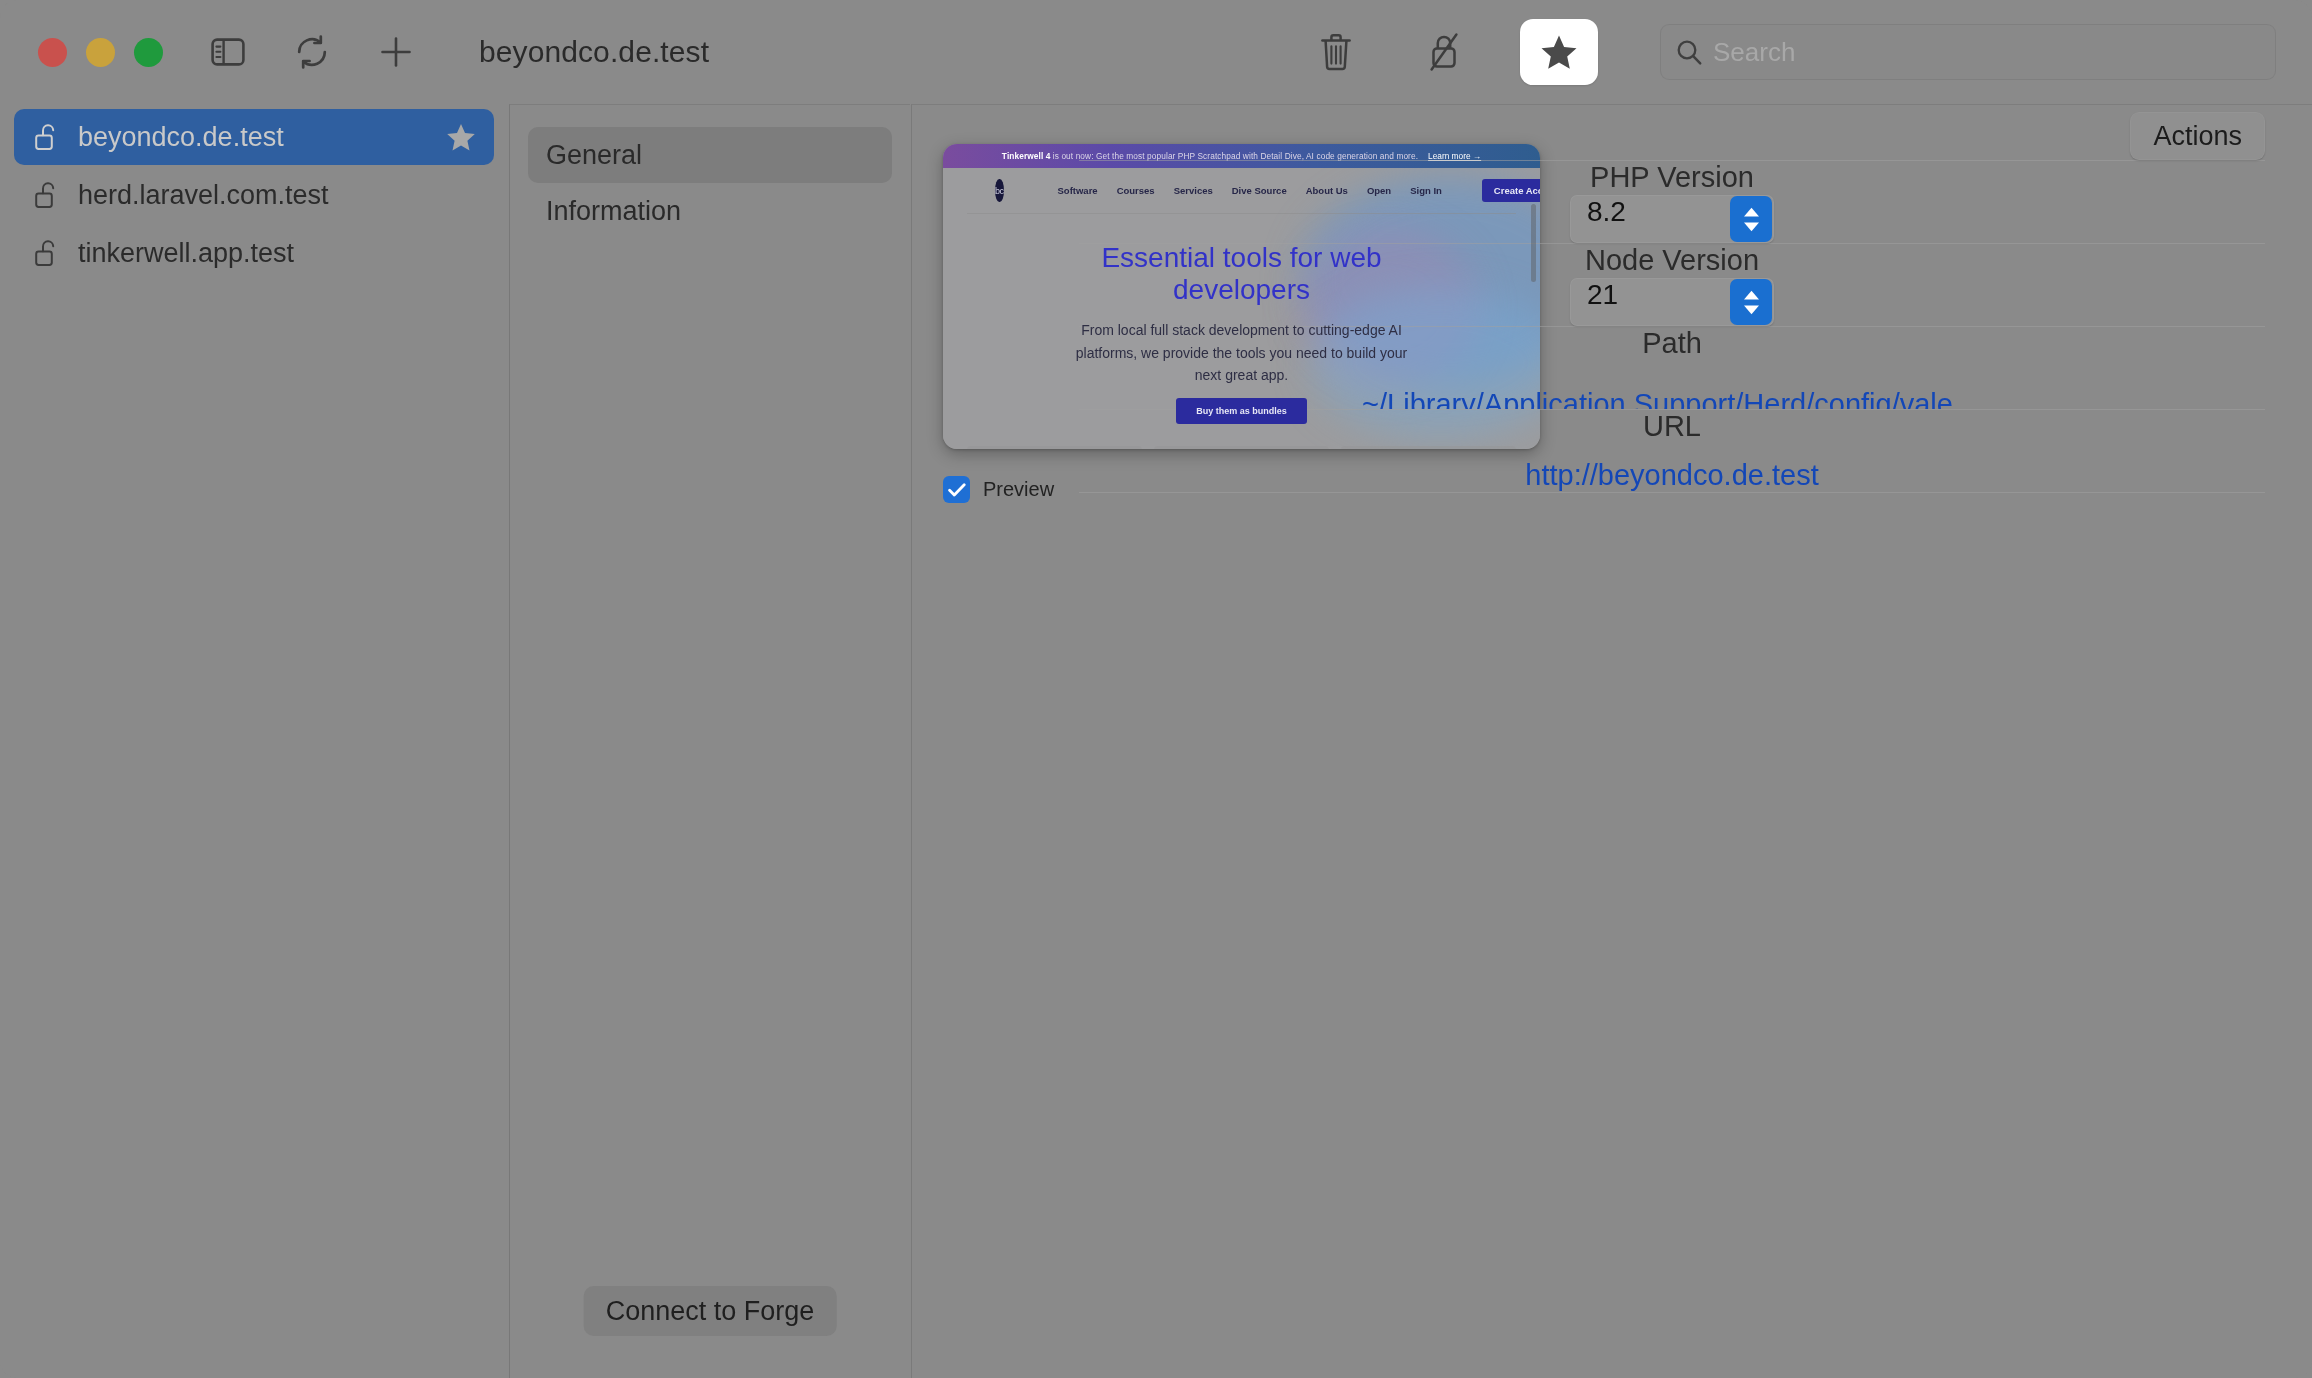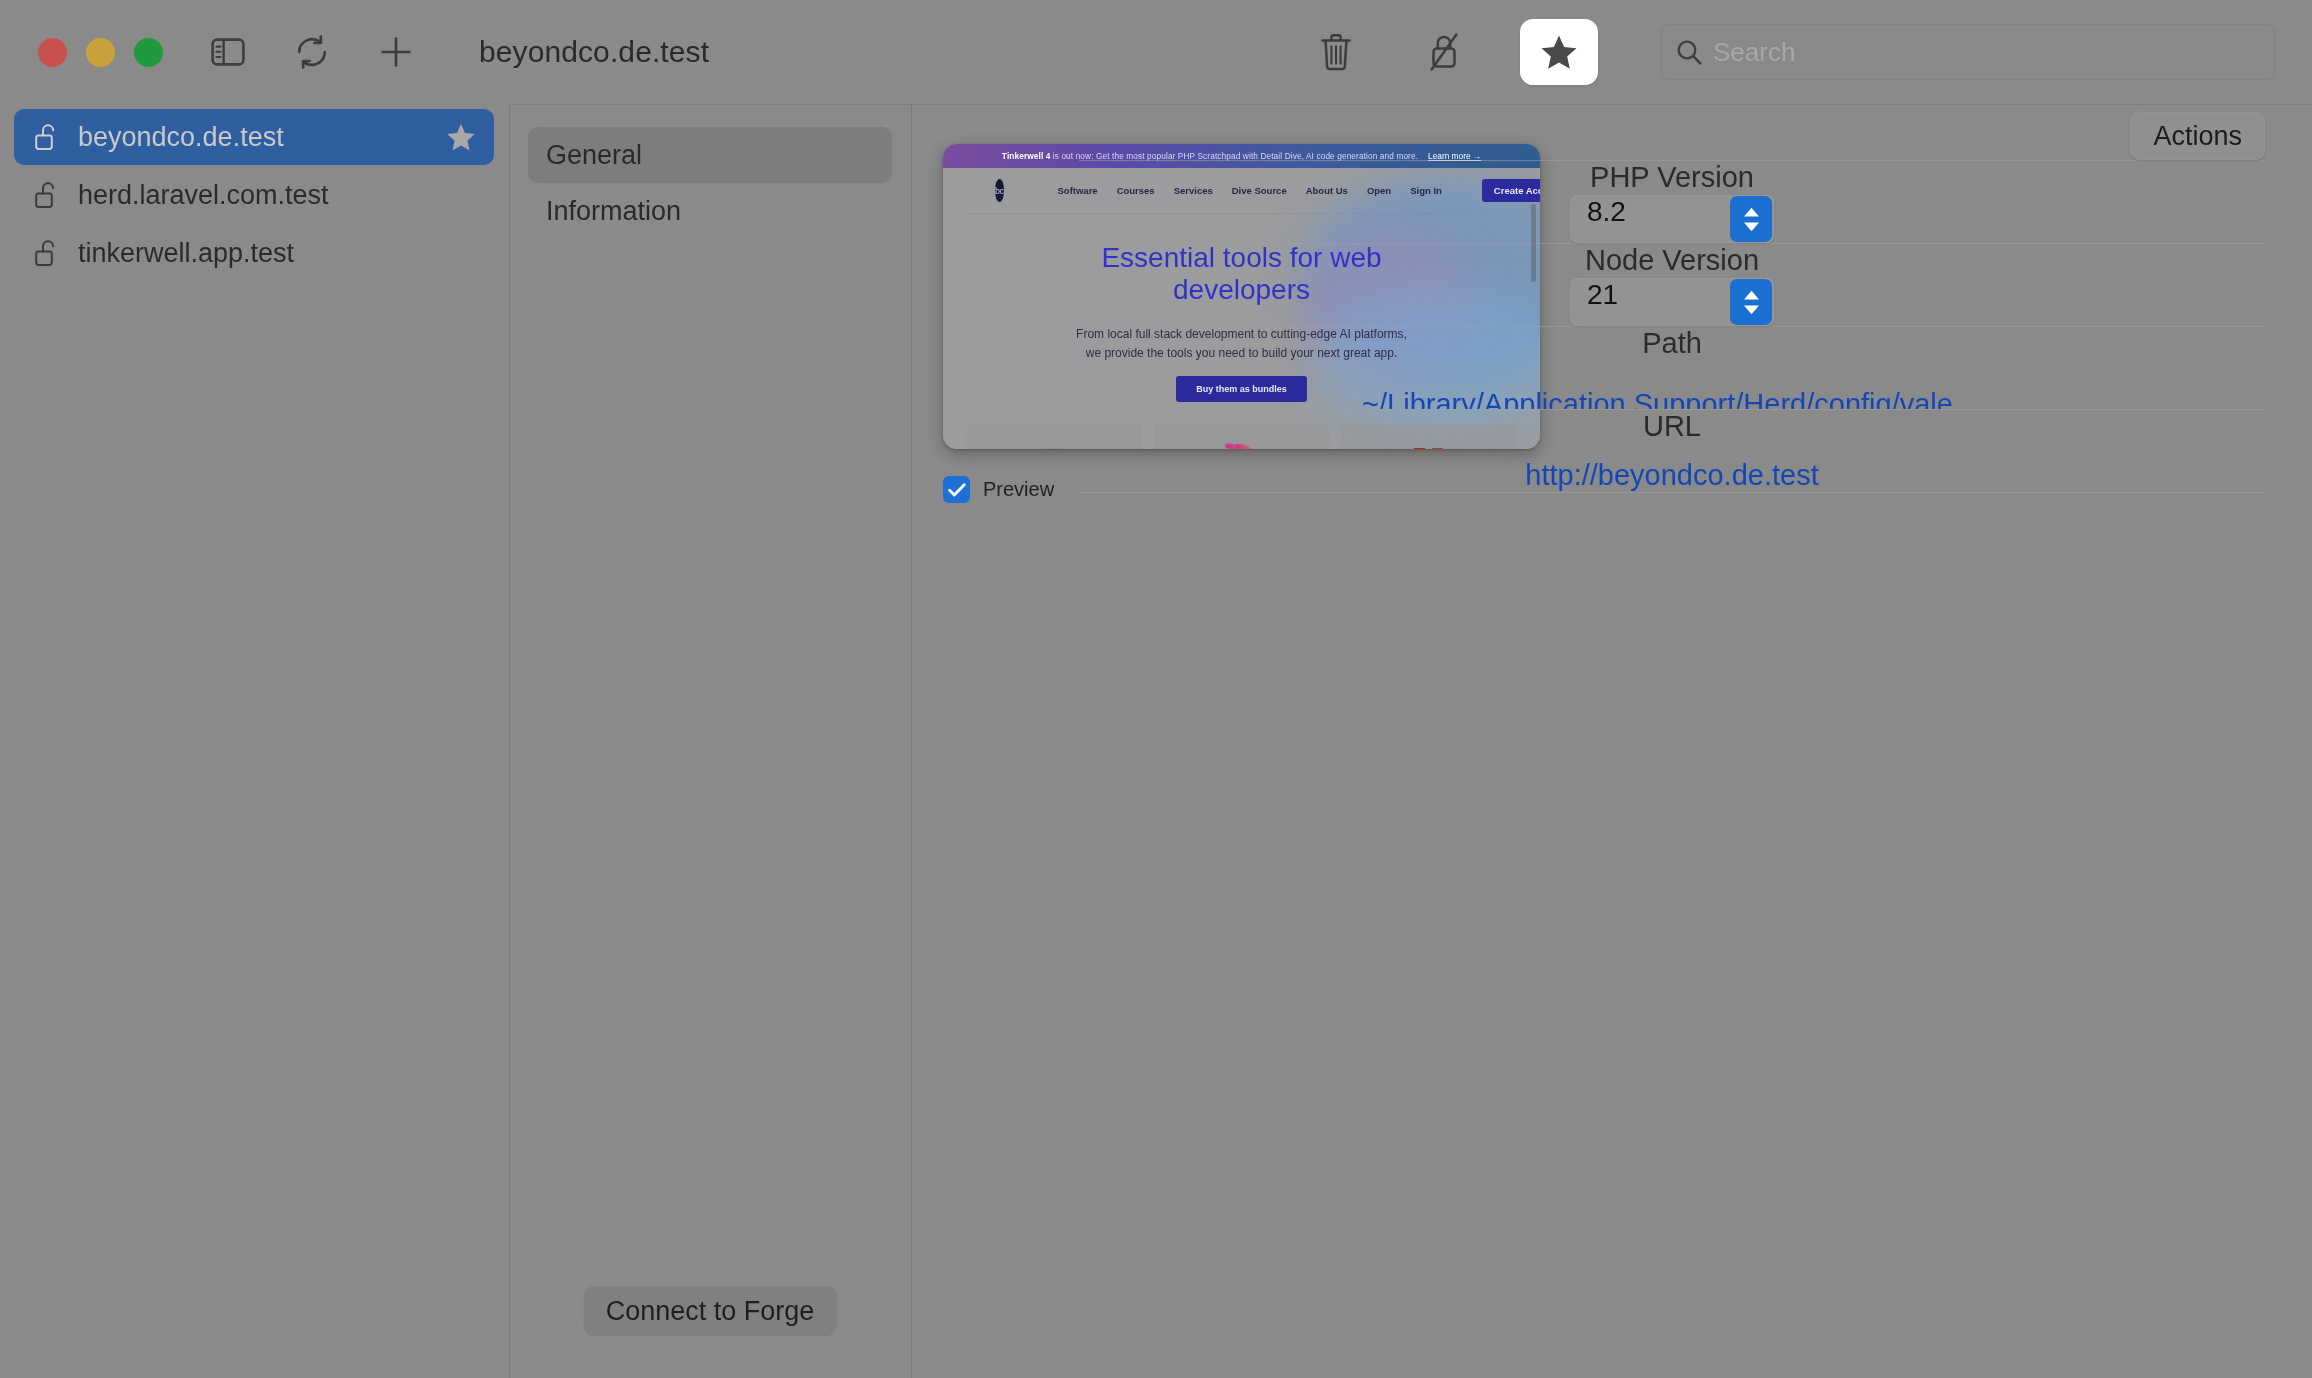--- a/index.html
+++ b/index.html
@@ -209,23 +209,23 @@
     padding: 6px 12px; border-radius: 3px; white-space: nowrap;
   }
 
   #pv-hero { position: relative; z-index: 2; text-align: center; padding-top: 28px; }
   #pv-h1 {
     font-size: 28px; line-height: 1.13;
     color: #3232c8; font-weight: normal;
     max-width: 400px; margin: 0 auto;
   }
   #pv-sub {
-    margin: 20px auto 0 auto;
+    margin: 14px auto 0 auto;
     max-width: 345px;
-    font-size: 12px; line-height: 1.6; color: #2e2e44;
+    font-size: 14px; line-height: 1.6; color: #2e2e44;
   }
   #pv-hero-btn {
     display: inline-block;
     margin-top: 12px;
     background: #2b2b9e; color: #e7e7f5;
     font-size: 9px; font-weight: bold;
     padding: 8px 20px; border-radius: 3px;
   }
 
   #pv-tiles {

